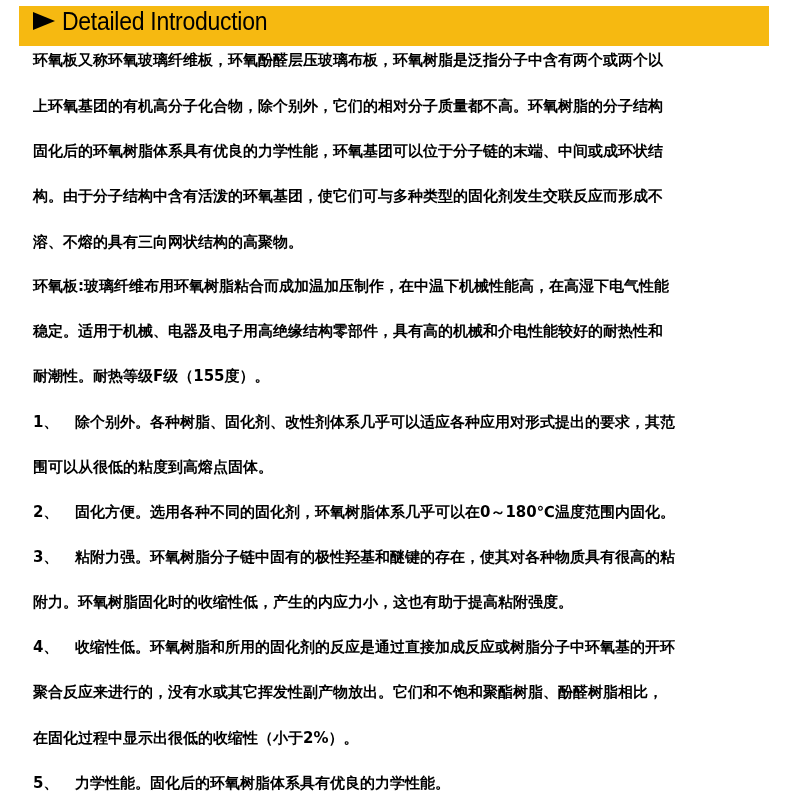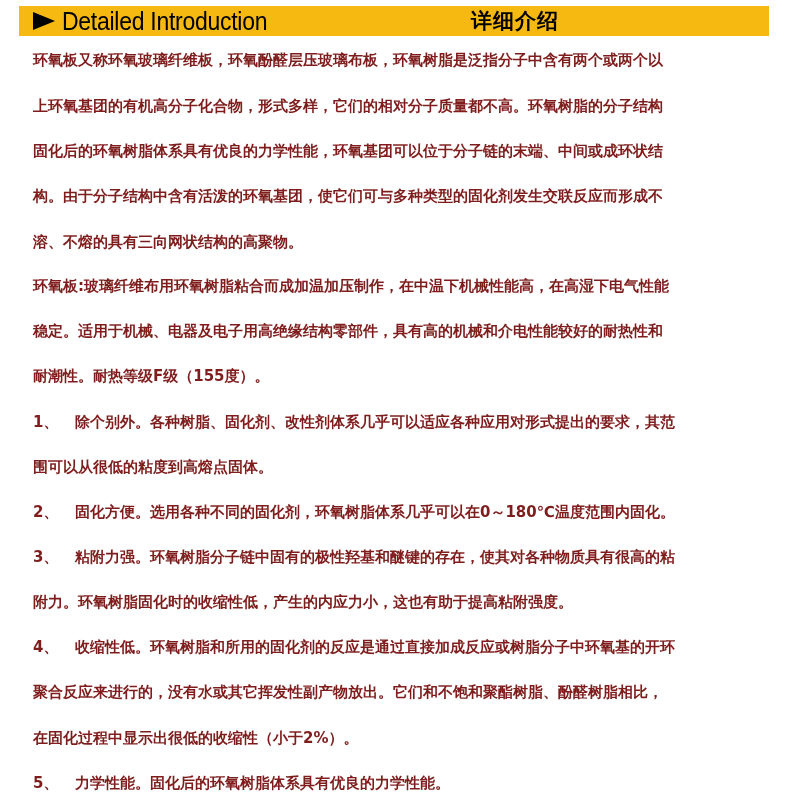--- a/index.html
+++ b/index.html
@@ -2,58 +2,57 @@
 <html><head>
 <meta charset="utf-8">
 <style>
   html, body { margin: 0; padding: 0; background: #ffffff; }
   body {
     width: 789px; height: 812px; overflow: hidden; position: relative;
     font-family: "DejaVu Sans", "Liberation Sans", sans-serif;
     color: #111111;
   }
   .header-bar {
-    position: absolute; left: 19px; top: 6px; width: 750px; height: 30px;
+    position: absolute; left: 19px; top: 6px; width: 750px; height: 40px;
     background: #f6b911;
   }
   .header-arrow {
     position: absolute; left: 14px; top: 6px; width: 0; height: 0;
     border-top: 9px solid transparent; border-bottom: 9px solid transparent;
     border-left: 22px solid #000000;
   }
   .header-en {
     position: absolute; left: 43px; top: 0px; height: 30px; line-height: 31px;
     font-family: "Liberation Sans", sans-serif;
     font-size: 25px; color: #000000; letter-spacing: -0.3px;
     transform: scaleX(0.92); transform-origin: left center;
   }
   .header-cn {
     position: absolute; left: 452px; top: 0px; height: 30px; line-height: 30px;
     font-size: 21px; font-weight: bold; color: #000000; letter-spacing: 1px;
   }
   .content { position: absolute; left: 33px; top: 44px; width: 730px; }
   .line {
     position: absolute; left: 0; white-space: nowrap;
-    font-size: 15px; font-weight: bold; line-height: 20px; color: #7f1d1d;
+    font-size: 15px; font-weight: bold; line-height: 20px; color: #000000;
   }
   .line .num { display: inline-block; width: 42px; }
 </style>
 </head>
 <body>
 
 <div class="header-bar">
   <span class="header-arrow"></span>
   <span class="header-en">Detailed Introduction</span>
-  <span class="header-cn">详细介绍</span>
 </div>
 
 <div class="content">
 
   <div class="line" style="top:6px">环氧板又称环氧玻璃纤维板，环氧酚醛层压玻璃布板，环氧树脂是泛指分子中含有两个或两个以</div>
-  <div class="line" style="top:52px">上环氧基团的有机高分子化合物，形式多样，它们的相对分子质量都不高。环氧树脂的分子结构</div>
+  <div class="line" style="top:52px">上环氧基团的有机高分子化合物，除个别外，它们的相对分子质量都不高。环氧树脂的分子结构</div>
   <div class="line" style="top:97px">固化后的环氧树脂体系具有优良的力学性能，环氧基团可以位于分子链的末端、中间或成环状结</div>
   <div class="line" style="top:142px">构。由于分子结构中含有活泼的环氧基团，使它们可与多种类型的固化剂发生交联反应而形成不</div>
   <div class="line" style="top:188px">溶、不熔的具有三向网状结构的高聚物。</div>
 
   <div class="line" style="top:232px">环氧板:玻璃纤维布用环氧树脂粘合而成加温加压制作，在中温下机械性能高，在高湿下电气性能</div>
   <div class="line" style="top:277px">稳定。适用于机械、电器及电子用高绝缘结构零部件，具有高的机械和介电性能较好的耐热性和</div>
   <div class="line" style="top:322px">耐潮性。耐热等级F级（155度）。</div>
 
   <div class="line" style="top:368px">
     <span class="num">1、</span><span>除个别外。各种树脂、固化剂、改性剂体系几乎可以适应各种应用对形式提出的要求，其范</span>

